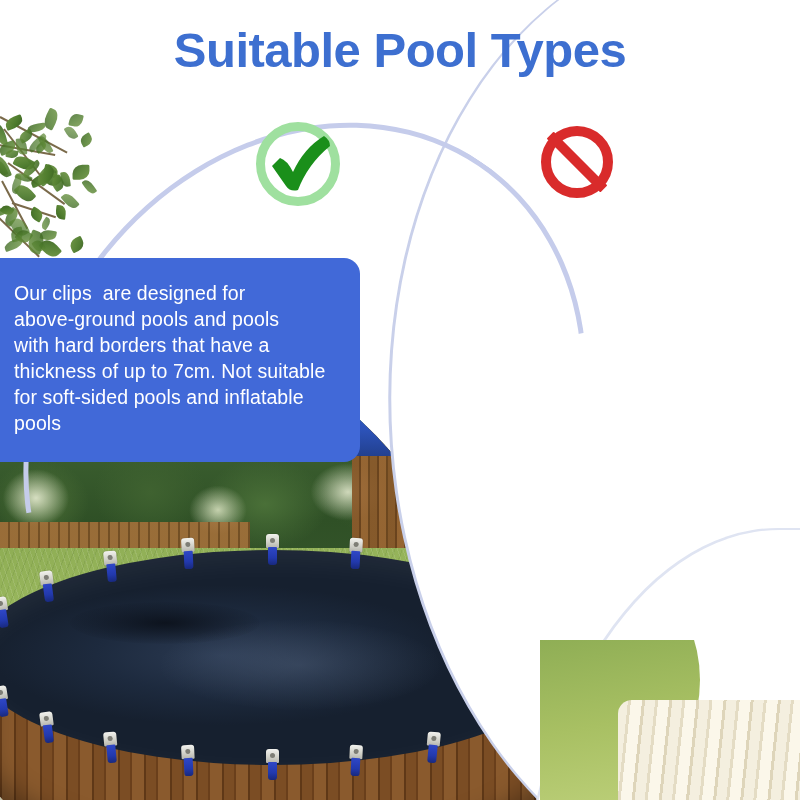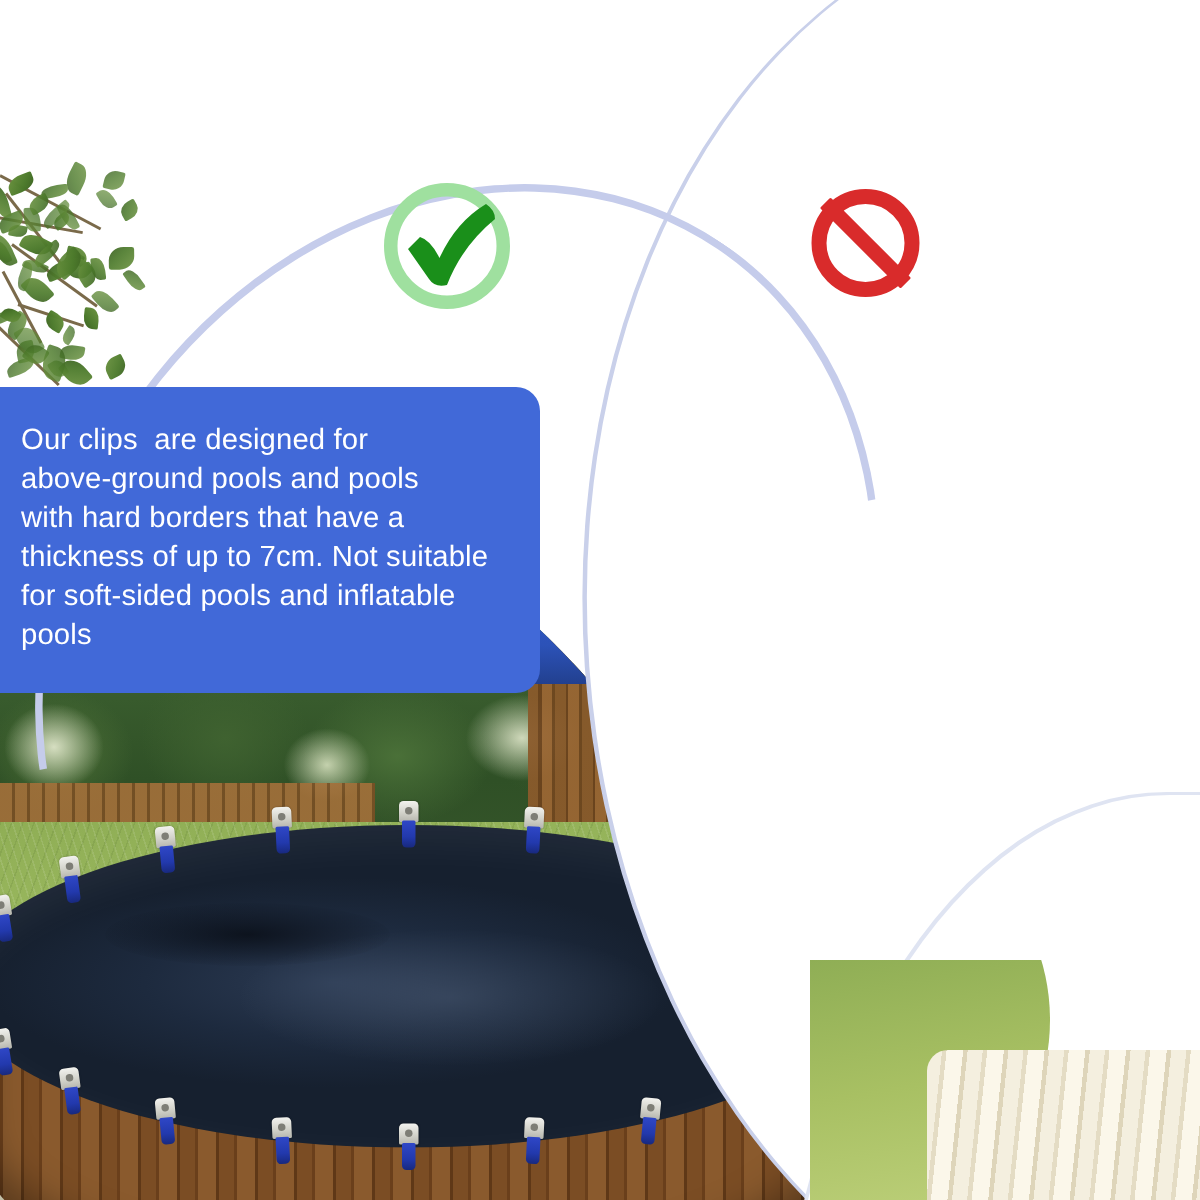--- a/index.html
+++ b/index.html
@@ -550,20 +550,21 @@
       <div class="leaf" style="width: 14.9671px; height: 7.22006px; left: -0.183539px; top: 97.8859px; transform: rotate(164.241deg); opacity: 0.87;"></div>
       <div class="leaf" style="width: 21.8026px; height: 7.83879px; left: 32.8708px; top: 29.4652px; transform: rotate(140.417deg); opacity: 0.73;"></div>
       <div class="leaf" style="width: 12.527px; height: 12.8279px; left: 75.7029px; top: 3.82227px; transform: rotate(193.259deg); opacity: 0.8;"></div>
       <div class="leaf" style="width: 15.1402px; height: 8.85401px; left: 64.3128px; top: 64.9572px; transform: rotate(82.7685deg); opacity: 0.9;"></div>
       <div class="leaf" style="width: 21.6424px; height: 14.5838px; left: 30.7004px; top: 124.87px; transform: rotate(288.944deg); opacity: 0.84;"></div>
       <div class="leaf" style="width: 12.0334px; height: 8.68405px; left: 6.86584px; top: 95.5602px; transform: rotate(211.787deg); opacity: 0.99;"></div>
       <div class="leaf" style="width: 14.3134px; height: 9.8213px; left: 24.8091px; top: 21.0284px; transform: rotate(331.296deg); opacity: 0.89;"></div>
       <div class="leaf" style="width: 20.4822px; height: 12.6622px; left: 20.53px; top: 77.2744px; transform: rotate(47.4722deg); opacity: 0.92;"></div>
     </div>
 
+  <div class="title">Suitable Pool Types</div>
 
   <div class="check-icon">
     <div class="check-ring"></div>
     <svg class="check-mark" viewBox="0 0 84 84">
       <path d="M12 42 L20 34 Q27 36 33 48 Q44 24 64 12 Q70 16 70 22 Q48 40 38 66 Q30 68 26 62 Z" fill="#1a8f1a"></path>
     </svg>
   </div>
 
   <div class="no-icon">
     <div class="no-ring"></div>

